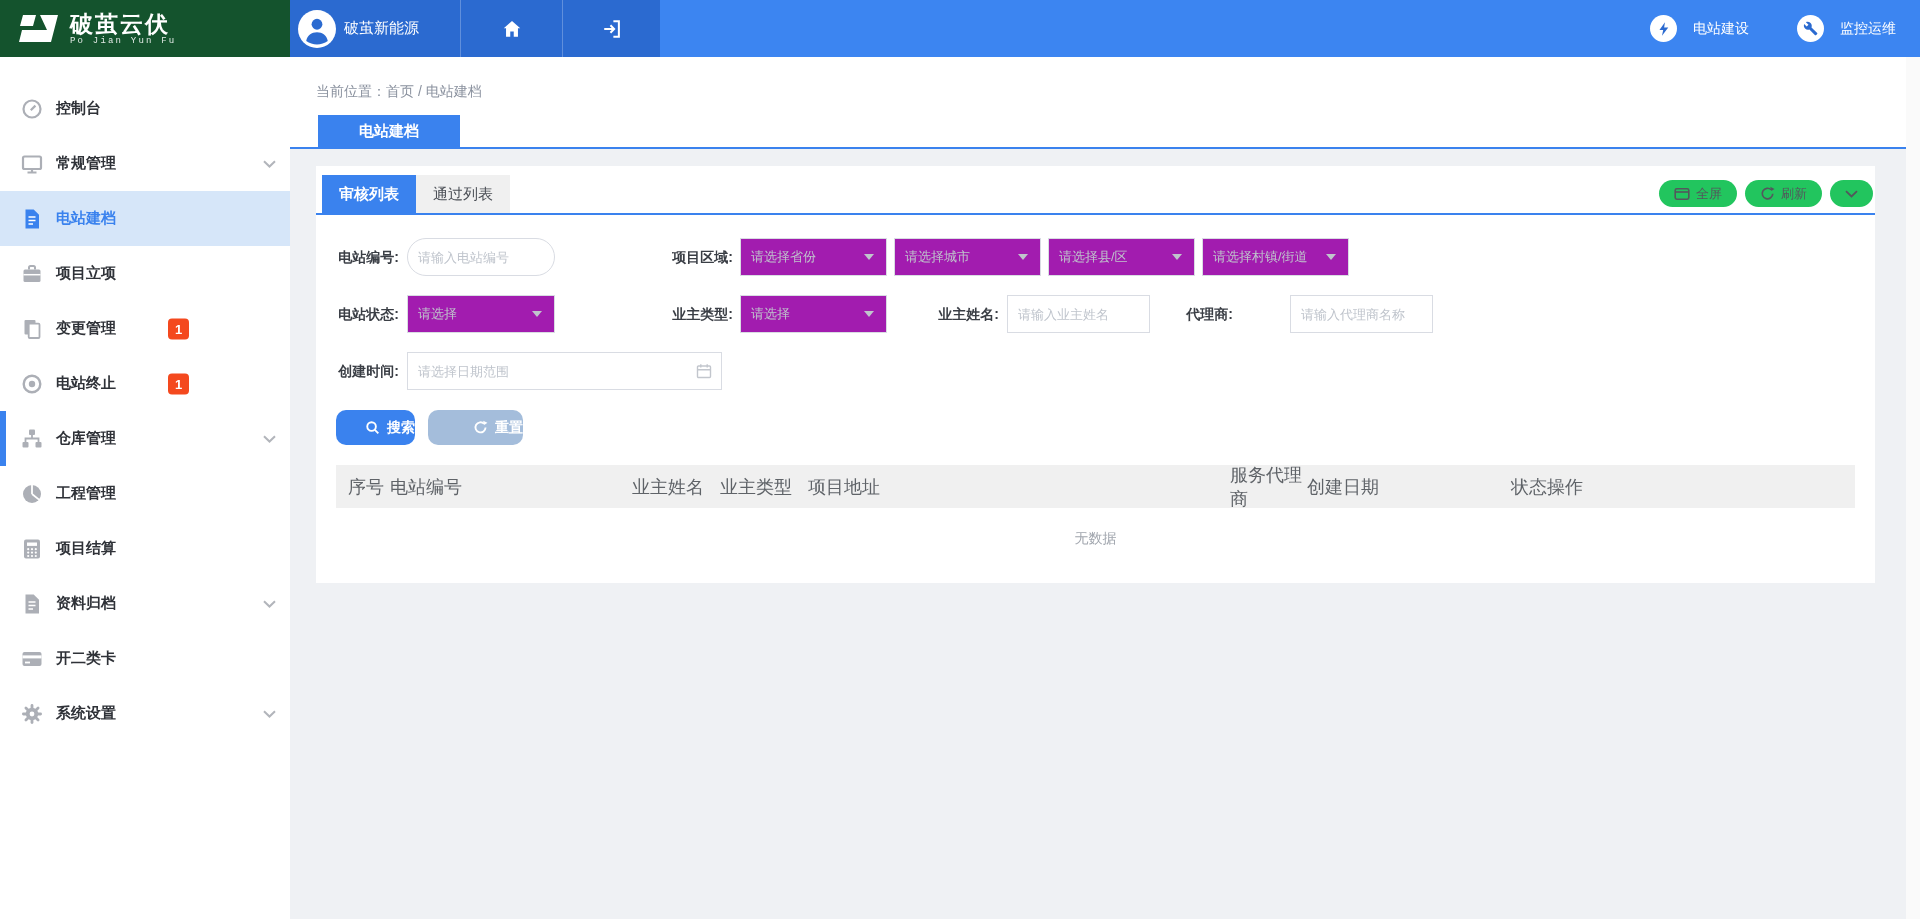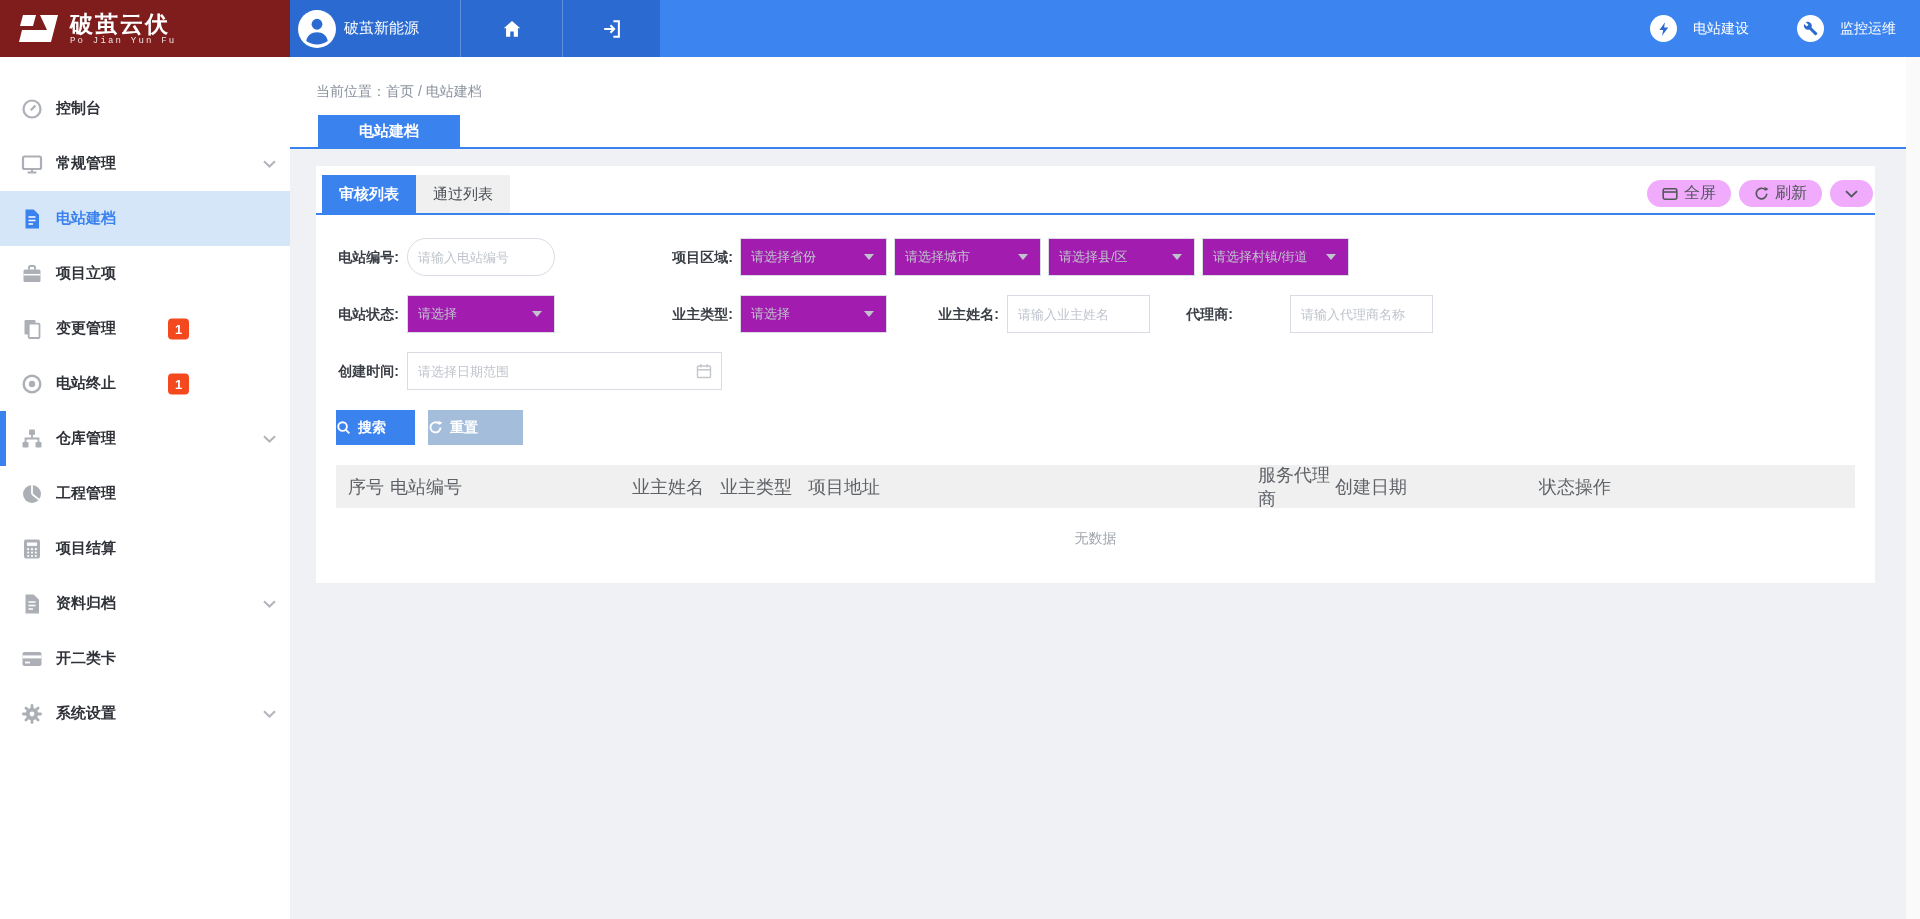--- a/index.html
+++ b/index.html
@@ -1,21 +1,21 @@
 <!DOCTYPE html>
 <html><head>
 <meta charset="utf-8">
 <style>
   * { margin:0; padding:0; box-sizing:border-box; }
   html,body { width:1920px; height:919px; }
   body { position:relative; overflow:hidden; background:#EFF1F4; font-family:"Liberation Sans",sans-serif; }
 
   
   .header { position:absolute; left:0; top:0; width:1920px; height:57px; background:#3C85F1; z-index:30; }
-  .logo-area { position:absolute; left:0; top:0; width:290px; height:57px; background:#7f1d1d; display:flex; align-items:center; padding-left:16px; }
+  .logo-area { position:absolute; left:0; top:0; width:290px; height:57px; background:#14532d; display:flex; align-items:center; padding-left:16px; }
   .logo-mark { width:44px; height:32px; position:relative; margin-right:10px; flex:none; }
   .brand-text .brand-name { color:#fff; font-size:23px; font-weight:700; letter-spacing:2px; line-height:24px; }
   .brand-text .brand-sub { color:rgba(255,255,255,.88); font-size:9px; letter-spacing:2.2px; font-family:"Liberation Mono",monospace; }
   .hseg { position:absolute; top:0; height:57px; background:#2B6AD0; display:flex; align-items:center; justify-content:center; cursor:pointer; }
   .seg-user { left:290px; width:170px; justify-content:flex-start; padding-left:8px; }
   .seg-home { left:460px; width:102px; border-left:1px solid rgba(255,255,255,.25); }
   .seg-logout { left:562px; width:98px; border-left:1px solid rgba(255,255,255,.25); }
   .avatar { width:38px; height:38px; flex:none; }
   .seg-user .company { color:#fff; font-size:15px; margin-left:8px; }
   .header-right { position:absolute; right:24px; top:0; height:57px; display:flex; align-items:center; gap:48px; }
@@ -40,43 +40,43 @@
   .page-tab { position:absolute; left:28px; top:58px; width:142px; height:32px; background:#3A82EE; color:#fff; font-size:15px; font-weight:700; display:flex; align-items:center; justify-content:center; cursor:pointer; }
   .blue-line { position:absolute; left:290px; top:147px; right:0; height:2px; background:#3A82EE; z-index:6; }
 
   
   .card { position:absolute; left:316px; top:166px; width:1559px; height:417px; background:#fff; z-index:5; }
   .card-tabs { position:absolute; left:6px; top:9px; display:flex; }
   .ctab { height:38px; padding:0 17px; font-size:15px; display:flex; align-items:center; cursor:pointer; background:#F0F0F0; color:#4A4E55; }
   .ctab.active { background:#3A82EE; color:#fff; font-weight:700; }
   .tabs-underline { position:absolute; left:0; top:47px; width:100%; height:2px; background:#3A82EE; }
   .pills { position:absolute; right:2px; top:14px; display:flex; gap:8px; }
-  .pill { height:27px; border-radius:14px; background:#f0abfc; color:#53575C; font-size:16px; display:flex; align-items:center; gap:6px; padding:0 15px; cursor:pointer; }
+  .pill { height:27px; border-radius:14px; background:#22c55e; color:#53575C; font-size:13px; display:flex; align-items:center; gap:6px; padding:0 15px; cursor:pointer; }
 
   
   .frow { position:absolute; left:0; width:100%; height:38px; }
   .r1 { top:72px; } .r2 { top:129px; } .r3 { top:186px; }
   .flabel { position:absolute; height:38px; line-height:38px; font-size:14px; font-weight:700; color:#3A3E45; text-align:right; }
   .finput { position:absolute; height:38px; border:1px solid #D9DCE3; background:#fff; padding:0 10px; font-size:13px; color:#333; font-family:"Liberation Sans",sans-serif; outline:none; }
   .finput::placeholder { color:#BFC4CC; }
   .fselect { position:absolute; height:38px; border:1px solid #D9DCE3; background:#a21caf; display:flex; align-items:center; justify-content:space-between; padding:0 12px 0 10px; cursor:pointer; }
   .fselect .ph { font-size:13px; color:#BFC4CC; }
   .date-wrap { position:absolute; height:28px;border-radius:15px; }
   .date-wrap .finput { left:0; top:0; width:100%; padding-right:32px; }
   .date-wrap .cal { position:absolute; right:10px; top:11px; }
 
   .btn-row { position:absolute; left:20px; top:244px; display:flex; gap:13px; }
-  .btn { height:35px; border:none; display:flex; align-items:center; justify-content:flex-start; gap:7px; color:#fff; font-size:14px; font-weight:700; cursor:pointer; border-radius:0; font-family:"Liberation Sans",sans-serif; }
+  .btn { height:35px; border:none; display:flex; align-items:center; justify-content:flex-end; gap:7px; color:#fff; font-size:14px; font-weight:700; cursor:pointer; border-radius:10px; font-family:"Liberation Sans",sans-serif; }
   .btn-search { width:79px; background:#3A82EE; }
   .btn-reset { width:95px; background:#A4BDDB; }
 
   
   .thead { position:absolute; left:20px; top:299px; width:1519px; height:43px; background:#F0F0F0; display:flex; align-items:center; padding-left:12px; font-size:18px; color:#5F6368; }
   .thead .c0{width:42px;} .thead .c1{width:242px;} .thead .c2{width:88px;} .thead .c3{width:88px;}
-  .thead .c4{width:422px;} .thead .c5{width:77px;margin-left:28px;} .thead .c6{width:151px;} .thead .c7{width:89px;text-align:right;} .thead .c8{flex:1;}
+  .thead .c4{width:422px;} .thead .c5{width:77px;} .thead .c6{width:151px;} .thead .c7{width:89px;text-align:right;} .thead .c8{flex:1;}
   .empty-text { position:absolute; left:20px; top:364px; width:1519px; text-align:center; font-size:14px; color:#A0A5AD; }
 
   .scroll-track { position:absolute; right:0; top:57px; width:14px; bottom:0; background:#FAFAFA; z-index:40; }
 
   svg { display:block; }
 </style>
 </head>
 <body>
 
 <div class="header">

